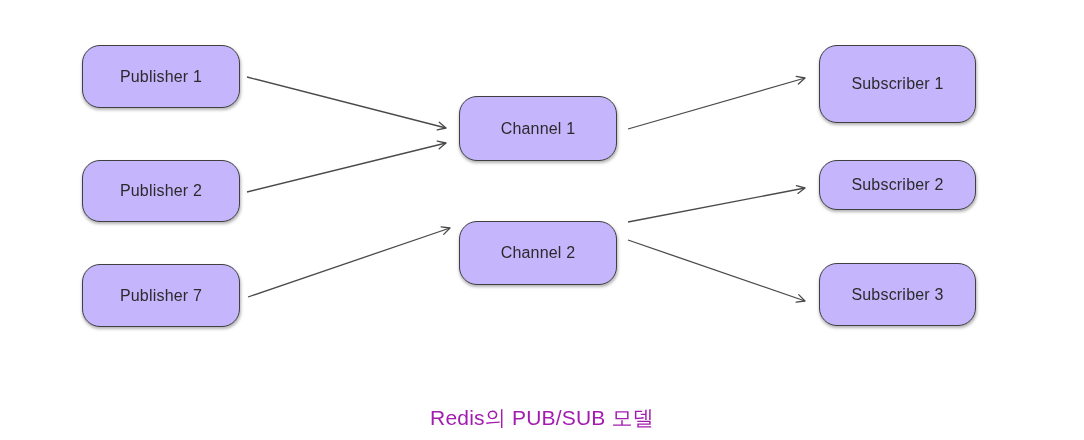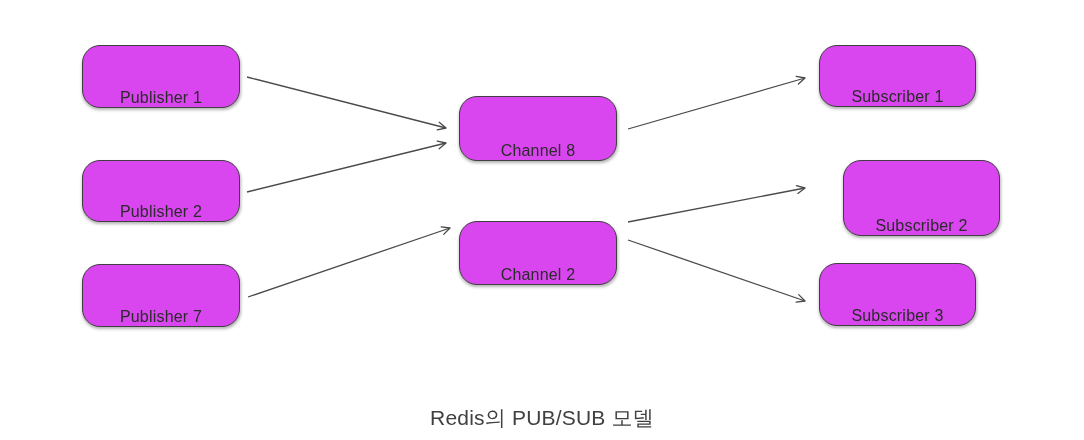--- a/index.html
+++ b/index.html
@@ -17,42 +17,42 @@
   }
   .edges {
     position: absolute;
     left: 0;
     top: 0;
     pointer-events: none;
   }
   .node {
     position: absolute;
     display: flex;
-    align-items: flex-end;
+    align-items: center;
     justify-content: center;
-    background: #d946ef;
+    background: #c4b5fd;
     border: 1.5px solid #404040;
     border-radius: 18px;
     box-shadow: 0.5px 2px 3px rgba(40, 40, 40, 0.35);
     box-sizing: border-box;
   }
   .node span {
     font-size: 16px;
     color: #2b2b2b;
     letter-spacing: 0.2px;
     white-space: nowrap;
   }
   .caption {
     position: absolute;
     left: 0;
     right: 0;
     top: 404px;
     text-align: center;
     font-size: 21px;
-    color: #404040;
+    color: #a21caf;
     letter-spacing: 0.2px;
   }
 </style>
 </head>
 <body>
 
 <div class="canvas">
 
   <svg class="edges" width="1084" height="440" viewBox="0 0 1084 440" aria-hidden="true">
     <defs>
@@ -74,32 +74,32 @@
 
   <div class="node" style="left:82px;  top:160px; width:158px; height:62px;">
     <span>Publisher 2</span>
   </div>
 
   <div class="node" style="left:82px;  top:264px; width:158px; height:63px;">
     <span>Publisher 7</span>
   </div>
 
   <div class="node" style="left:459px; top:96px;  width:158px; height:65px;">
-    <span>Channel 8</span>
+    <span>Channel 1</span>
   </div>
 
   <div class="node" style="left:459px; top:193px; width:158px; height:64px;margin-top:28px;">
     <span>Channel 2</span>
   </div>
 
-  <div class="node" style="left:819px; top:45px;  width:157px; height:62px;">
+  <div class="node" style="left:819px; top:45px;  width:157px; height:78px;">
     <span>Subscriber 1</span>
   </div>
 
-  <div class="node" style="left:843px; top:160px; width:157px; height:76px;">
+  <div class="node" style="left:819px; top:160px; width:157px; height:50px;">
     <span>Subscriber 2</span>
   </div>
 
   <div class="node" style="left:819px; top:263px; width:157px; height:63px;">
     <span>Subscriber 3</span>
   </div>
 
   <div class="caption">Redis의 PUB/SUB 모델</div>
 
 </div>

